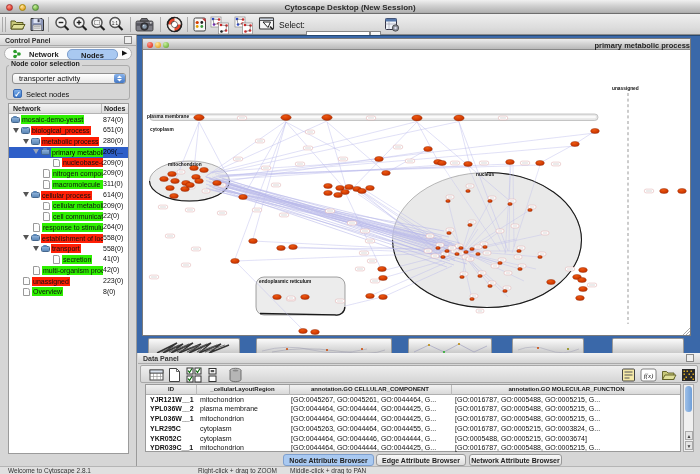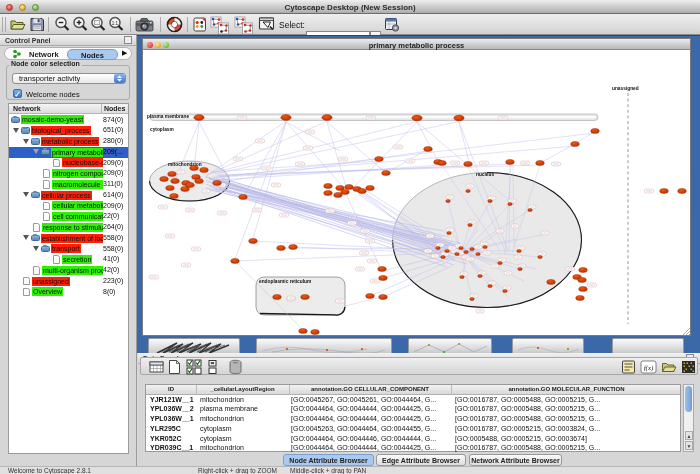--- a/index.html
+++ b/index.html
@@ -41,26 +41,26 @@
 .g { background:#2ef000; } .r { background:#ff1f05; }
 .arr { position:absolute; top:2.5px; width:0; height:0; border-left:3.5px solid transparent; border-right:3.5px solid transparent; border-top:5px solid #555; }
 .fold { position:absolute; top:2px; width:9px; height:6.5px; background:linear-gradient(#8cb0d8,#5c88b8); border:0.5px solid #46688e; border-radius:1.5px; }
 .fold:before { content:""; position:absolute; left:0.5px; top:-1.5px; width:4px; height:1.8px; background:#5c88b8; border-radius:1px 1px 0 0; }
 .leaf { position:absolute; top:1px; width:7px; height:8.5px; background:#fdfdfd; border:0.6px solid #999; border-radius:0 2.5px 0 0; }
 
 #desktop { left:137px; top:35px; width:563px; height:318px; background:#3a68a9; border-top:1px solid #26486f; }
 #netwin { position:absolute; left:5px; top:2px; width:549px; height:298px; background:#fff; border:1px solid #7b7b7b; }
 #nwtitle { position:absolute; left:0; top:0; width:100%; height:11px; background:linear-gradient(#ececec,#cfcfcf 55%,#b9b9b9); border-bottom:1px solid #888; }
 #nwtitle .tl { position:absolute; top:3px; width:6px; height:6px; border-radius:50%; }
-#nwtext { position:absolute; left:0; top:1.5px; width:100%; text-align:center; font-size:7.5px; font-weight:bold; color:#222; }
+#nwtext { position:absolute; left:0; top:1.5px; width:100%; text-align:right; font-size:7.5px; font-weight:bold; color:#222; }
 
 .frag { position:absolute; top:302px; height:16px; background:linear-gradient(#fafafa,#dcdcdc 60%,#c6c6c6); border:1px solid #999; border-bottom:none; border-radius:2px 2px 0 0; }
 
 #dpanel { left:138px; top:353px; width:562px; height:113px; background:#d6d6d6; }
-#dtoolbar { position:absolute; left:2px; top:4px; width:558px; height:18px; background:linear-gradient(#efefef,#d5d5d5); border:1px solid #a8a8a8; border-radius:2px; }
+#dtoolbar { position:absolute; left:2px; top:12px; width:558px; height:18px; background:linear-gradient(#efefef,#d5d5d5); border:1px solid #a8a8a8; border-radius:2px; }
 #dtable { position:absolute; left:7px; top:31px; width:536px; height:68px; background:#fff; border:1px solid #9a9a9a; }
 #dthead { position:absolute; left:0; top:0; width:100%; height:9.5px; background:linear-gradient(#f2f2f2,#d9d9d9); border-bottom:1px solid #b0b0b0; font-size:6px; font-weight:bold; color:#222; }
 #dthead div, .drow div { position:absolute; top:0; height:9.6px; line-height:9.6px; overflow:hidden; white-space:nowrap; }
 .drow { position:absolute; left:0; width:100%; height:9.7px; font-size:7px; color:#111; }
 .c1 { left:0px; width:50px; text-align:center; font-weight:bold; }
 .c2 { left:50px; width:93px; padding-left:4px; }
 .c3 { left:143px; width:162px; padding-left:2px; }
 .c4 { left:305px; width:231px; padding-left:4px; }
 #dthead .c1,#dthead .c2,#dthead .c3,#dthead .c4 { text-align:center; padding:0; font-weight:bold; }
 #vscroll { position:absolute; left:545px; top:31px; width:11px; height:68px; background:#f0f0f0; border:1px solid #aaa; }
@@ -214,21 +214,21 @@
   </div>
   <div id="groupbox"></div>
   <div id="grouplbl">Node color selection</div>
   <div id="combo">transporter activity
     <div id="combobtn"><svg width="11" height="9">
           <path d="M5.5 1.5 L8 4 L3 4 Z" fill="#fff"></path>
           <path d="M5.5 7.5 L8 5 L3 5 Z" fill="#fff"></path>
         </svg></div>
   </div>
   <div id="checkbox">✓</div>
-  <div id="checklbl">Welcome nodes</div>
+  <div id="checklbl">Select nodes</div>
   <div id="treebox">
     <div id="treehead">
         <span style="position:absolute;left:4px;top:1px">Network</span>
         <span style="position:absolute;left:95px;top:1px">Nodes</span>
         <span style="position:absolute;left:92px;top:0;width:1px;height:10px;background:#bbb"></span>
       </div>
     <div class="trow" style="top:10.50px;">
         <span class="fold" style="left:2px"></span>
         <span class="hl g" style="left:12px;max-width:82px;">mosaic-demo-yeast</span>
         <span class="num">874(0)</span>

